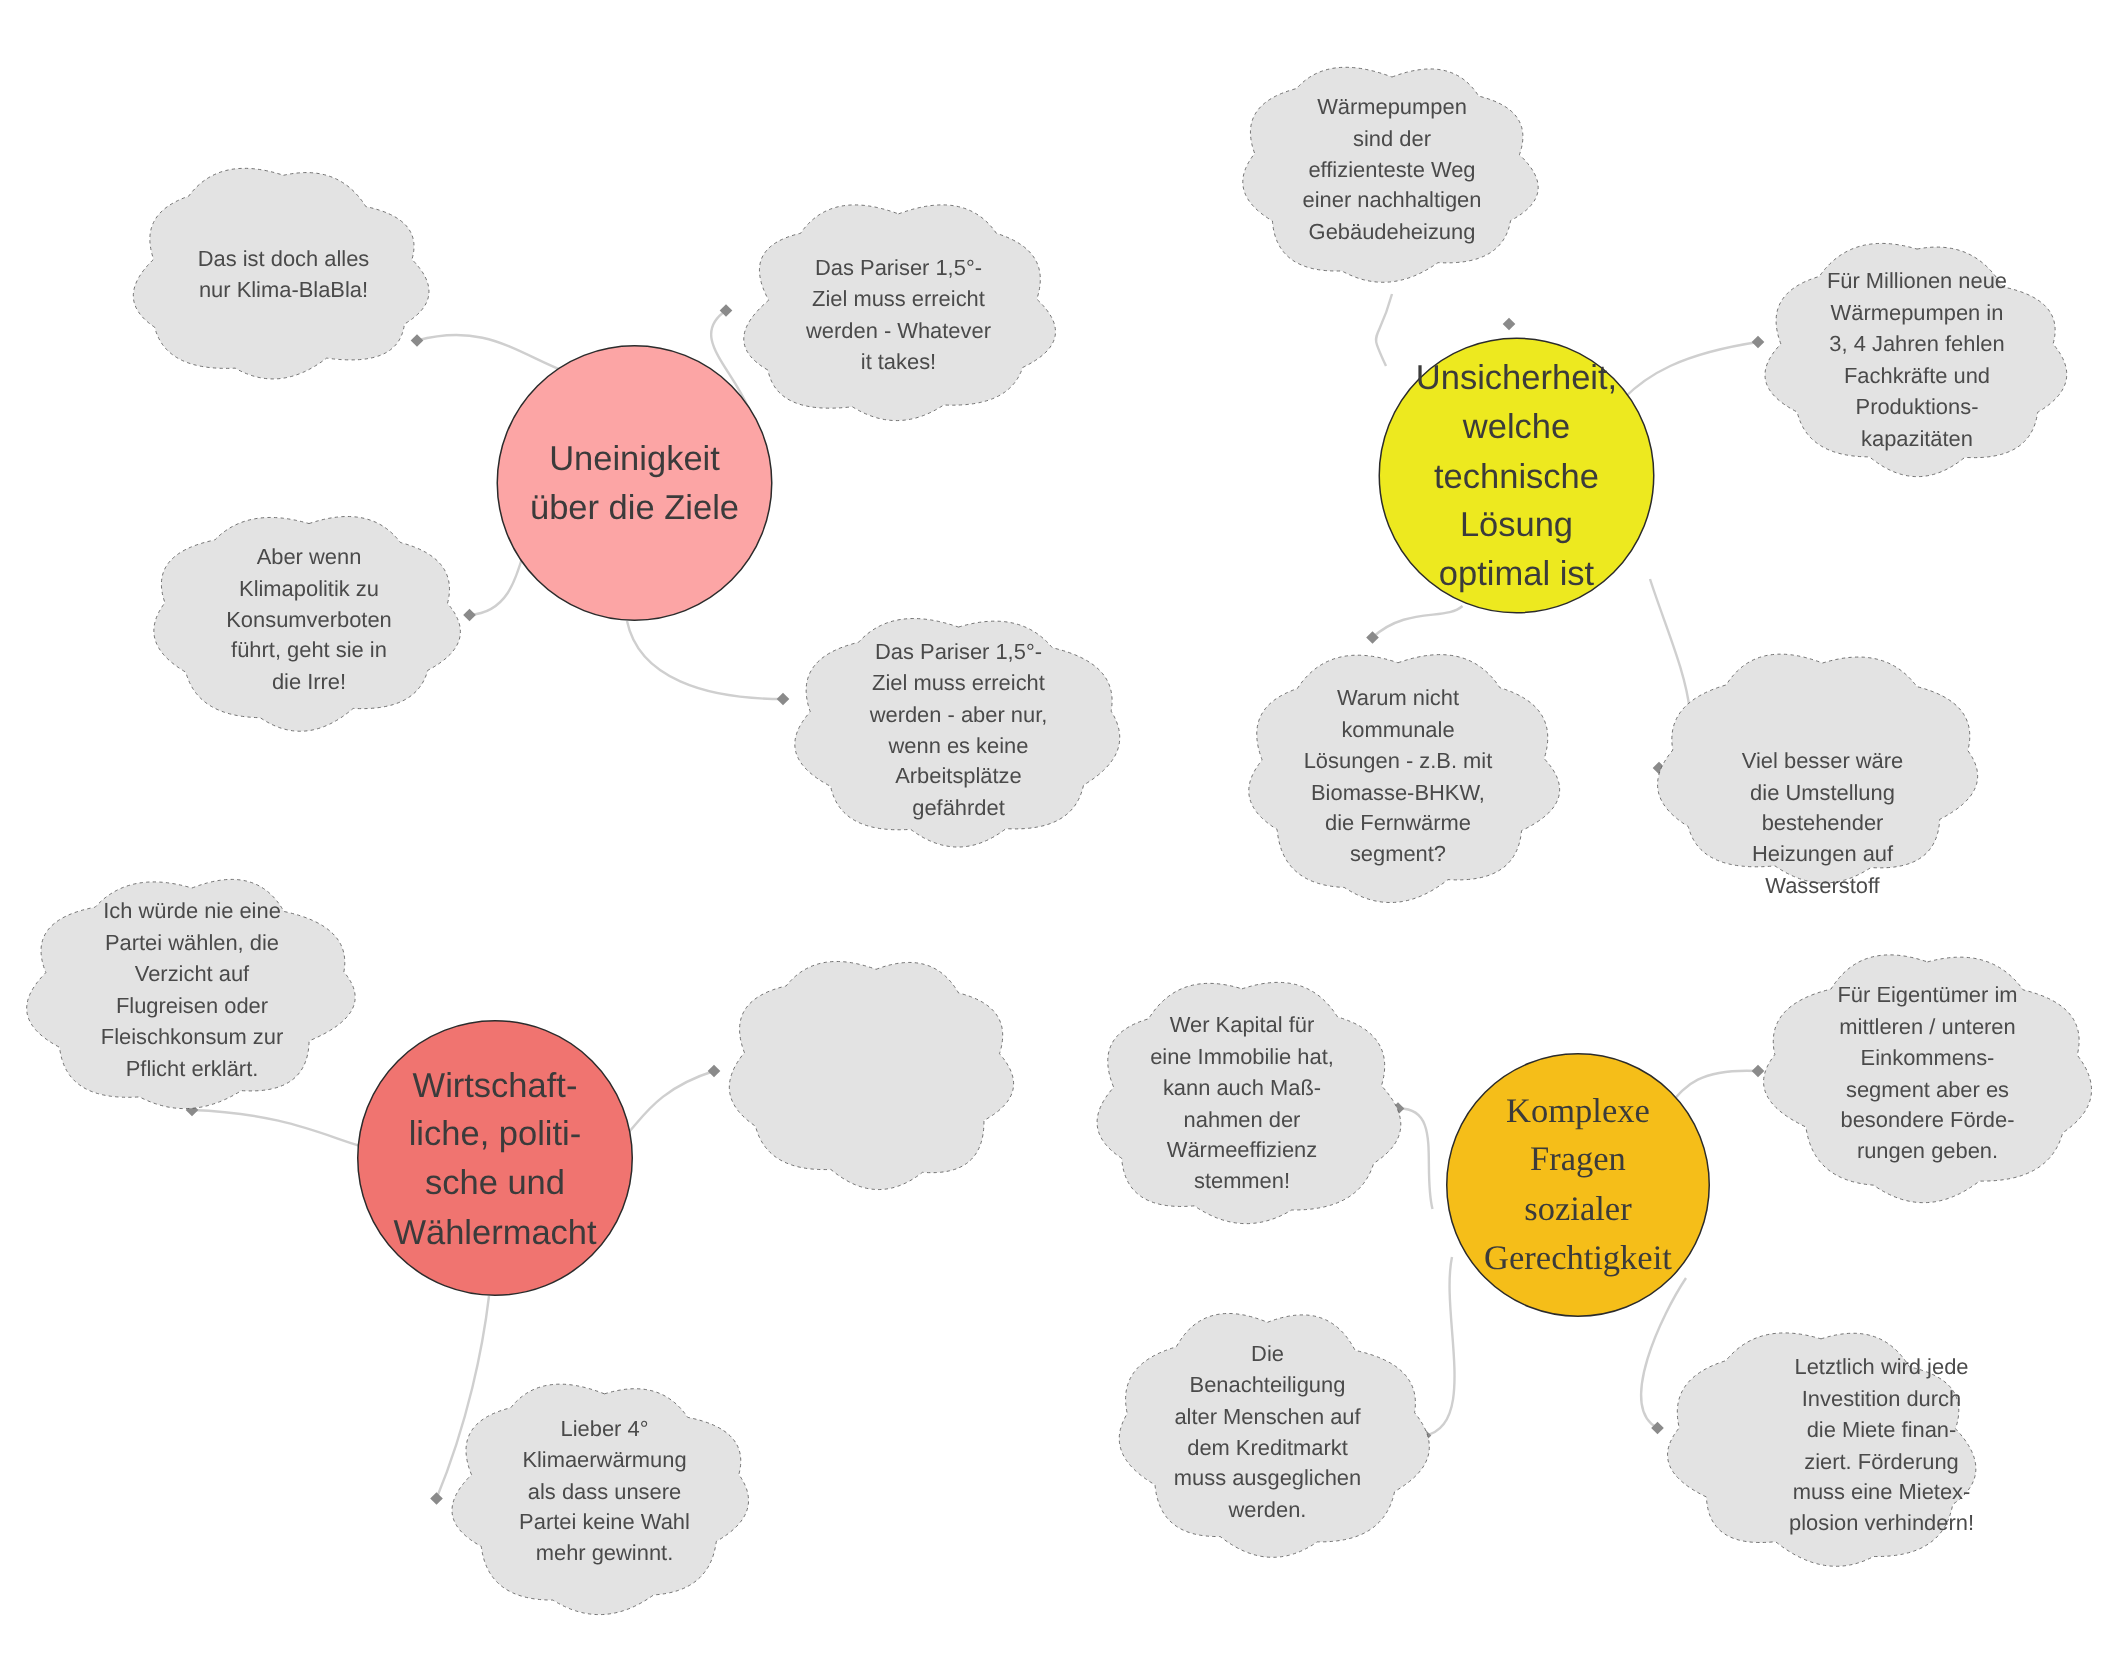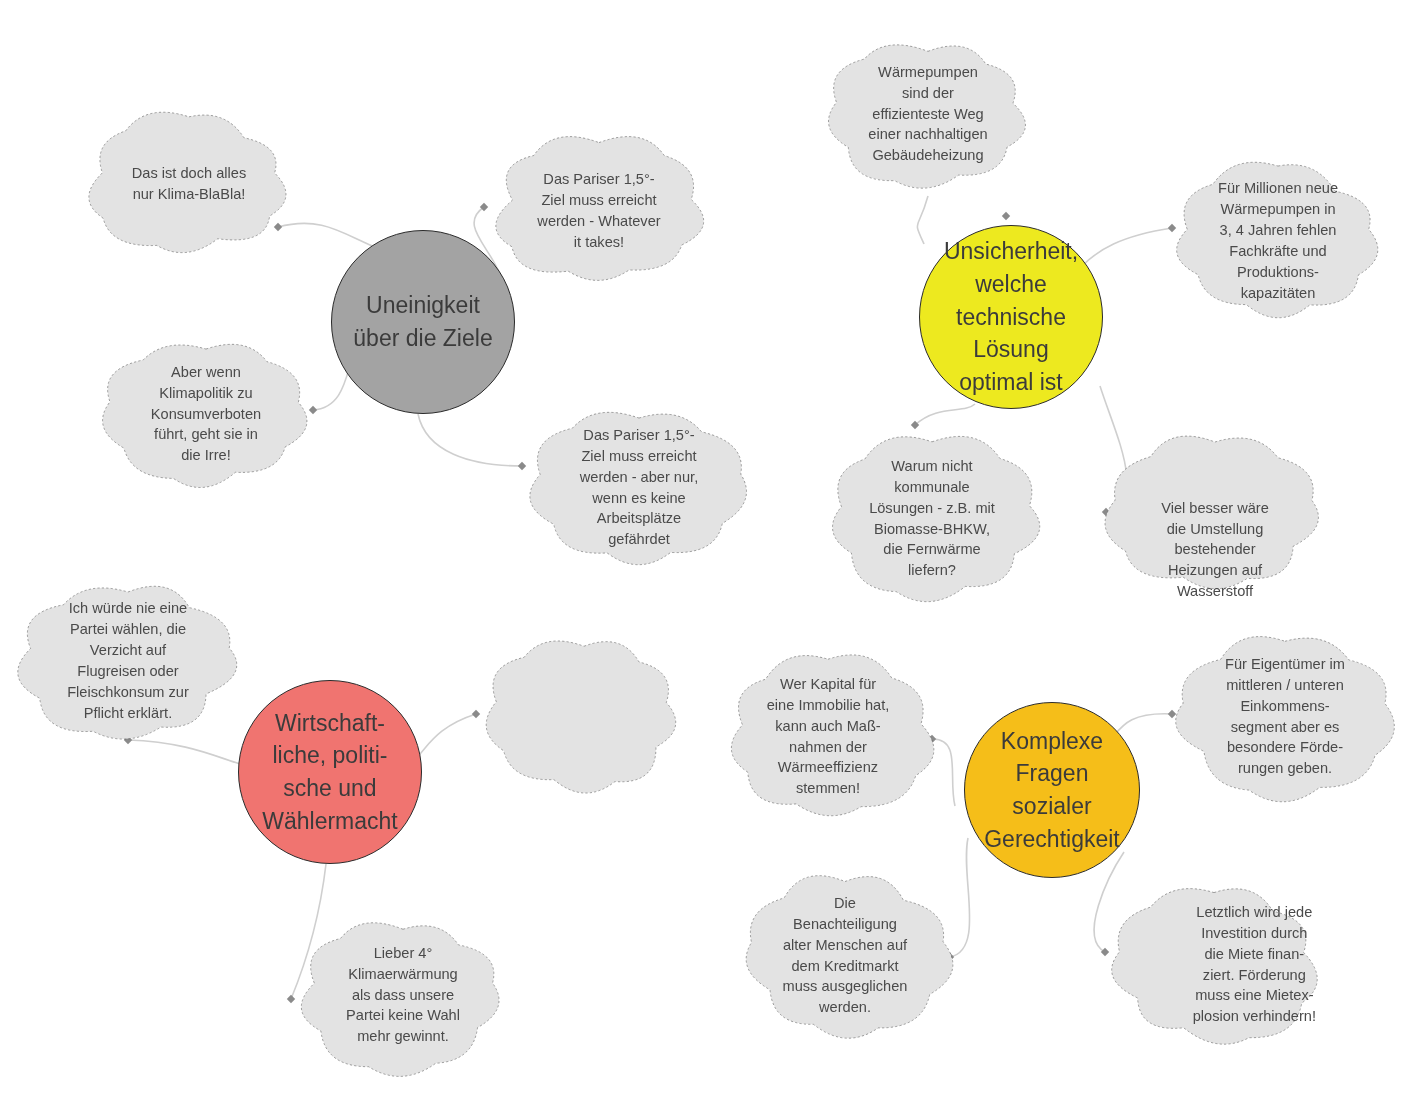--- a/index.html
+++ b/index.html
@@ -155,21 +155,21 @@
         <div class="shape">
           <svg viewBox="0 0 100 100" preserveAspectRatio="none">
             <path d="M50.00,9.01 Q69.25,0.25 78.29,17.89 Q95.21,24.46 90.61,43.18 Q101.63,58.30 84.31,68.87 Q83.00,87.79 63.88,86.31 Q49.28,101.11 35.06,89.10 Q17.78,88.23 16.43,68.46 Q3.14,57.96 12.26,43.66 Q6.66,24.87 22.01,18.23 Q31.01,0.63 50.00,9.01 Z" fill="#e3e3e3" stroke="#575757" stroke-width="0.55" stroke-dasharray="2.2 2.2" vector-effect="non-scaling-stroke"></path>
           </svg>
         </div>
         <div class="cloudtxt">Warum nicht
 kommunale
 Lösungen - z.B. mit
 Biomasse-BHKW,
 die Fernwärme
-liefern?</div>
+segment?</div>
       </div>
       <div class="node cloud" style="left: 1100px; top: 424px; width: 230px; height: 178px; align-items: flex-end;">
         <div class="shape">
           <svg viewBox="0 0 100 100" preserveAspectRatio="none">
             <path d="M50.00,10.12 Q68.17,2.89 77.35,18.96 Q95.62,24.97 92.13,42.93 Q100.55,57.71 83.98,68.68 Q83.17,88.27 64.03,86.72 Q50.16,98.61 36.21,86.09 Q14.48,88.75 11.10,71.39 Q-4.09,59.27 6.61,42.71 Q4.23,24.99 22.09,18.32 Q30.74,0.61 50.00,10.12 Z" fill="#e3e3e3" stroke="#575757" stroke-width="0.55" stroke-dasharray="2.2 2.2" vector-effect="non-scaling-stroke"></path>
           </svg>
         </div>
         <div class="cloudtxt">Viel besser wäre
 die Umstellung
 bestehender
@@ -253,37 +253,37 @@
             <path d="M50.00,11.13 Q67.19,4.15 75.37,21.21 Q93.26,26.16 88.65,43.51 Q100.74,59.50 87.84,70.81 Q85.10,90.01 65.11,89.55 Q51.35,98.67 36.93,84.20 Q17.68,86.74 17.07,68.11 Q-0.23,57.68 9.27,43.16 Q5.90,25.47 22.67,18.98 Q32.15,4.35 50.00,11.13 Z" fill="#e3e3e3" stroke="#575757" stroke-width="0.55" stroke-dasharray="2.2 2.2" vector-effect="non-scaling-stroke"></path>
           </svg>
         </div>
         <div class="cloudtxt">Letztlich wird jede
 Investition durch
 die Miete  finan-
 ziert. Förderung
 muss eine Mietex-
 plosion verhindern!</div>
       </div>
-      <div class="node hub" style="left: 331px; top: 230px; width: 184px; height: 184px; background: #a3a3a3; border-color: rgb(43, 43, 43); color: rgb(59, 59, 59);">
+      <div class="node hub" style="left: 331px; top: 230px; width: 184px; height: 184px; background: #fca5a5; border-color: rgb(43, 43, 43); color: rgb(59, 59, 59);">
         <span style="white-space: pre-line;">Uneinigkeit
 über die Ziele</span>
       </div>
       <div class="node hub" style="left: 919px; top: 225px; width: 184px; height: 184px; background: rgb(237, 233, 31); border-color: rgb(43, 43, 43); color: rgb(59, 59, 59);">
         <span style="white-space: pre-line;">Unsicherheit,
 welche
 technische
 Lösung
 optimal ist</span>
       </div>
       <div class="node hub" style="left: 238px; top: 680px; width: 184px; height: 184px; background: rgb(240, 116, 112); border-color: rgb(43, 43, 43); color: rgb(59, 59, 59); justify-content: center;">
         <span style="white-space: pre-line;">Wirtschaft-
 liche, politi-
 sche und
 Wählermacht</span>
       </div>
       <div class="node hub" style="left: 964px; top: 702px; width: 176px; height: 176px; background: rgb(245, 190, 25); border-color: rgb(43, 43, 43); color: rgb(59, 59, 59);">
-        <span style="white-space: pre-line;">Komplexe
+        <span style="white-space: pre-line; font-family: Liberation Serif, serif;">Komplexe
 Fragen
 sozialer
 Gerechtigkeit</span>
       </div>
     </div>
 </div>
 
 </body></html>

